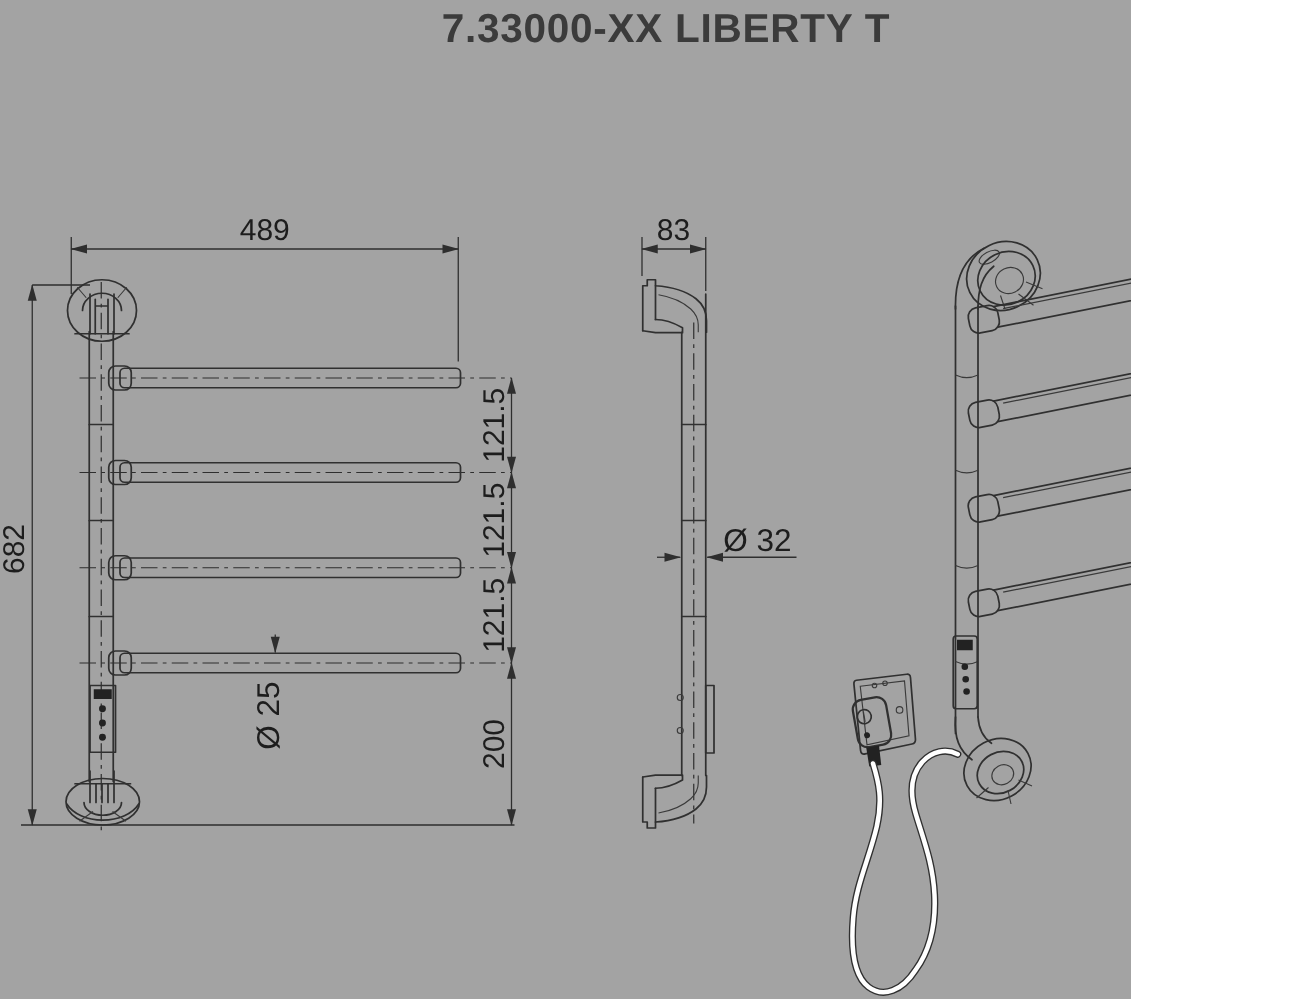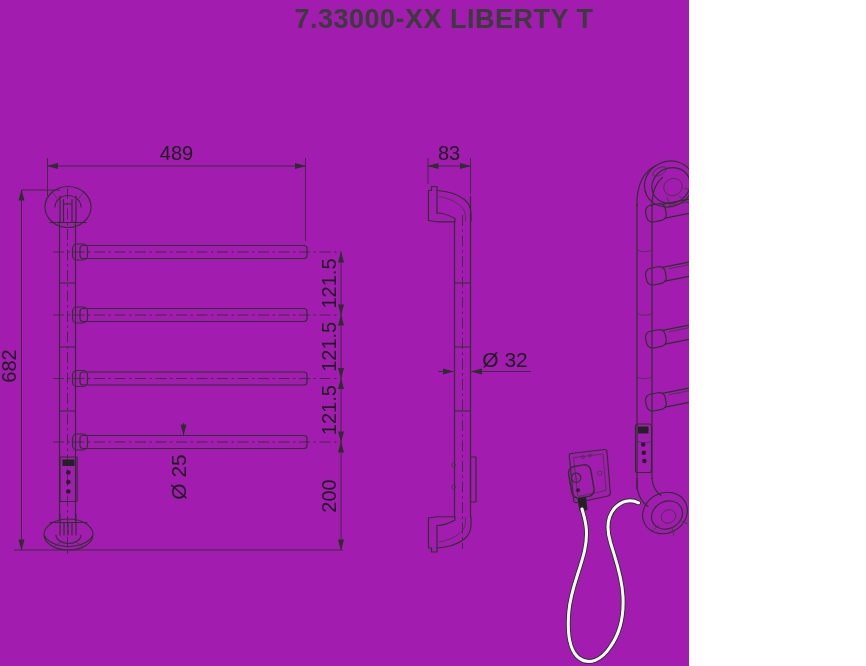--- a/index.html
+++ b/index.html
@@ -1,16 +1,16 @@
 <!DOCTYPE html>
 <html><head>
 <meta charset="utf-8">
 <style>
   html,body{margin:0;padding:0;background:#ffffff;}
-  .page{position:relative;width:689px;height:666px;background:#a21caf;overflow:hidden;
+  .page{position:relative;width:754px;height:666px;background:#a3a3a3;overflow:hidden;
         font-family:"Liberation Sans",sans-serif;}
   svg text{font-family:"Liberation Sans",sans-serif;}
   .title-t{font-size:27px;font-weight:700;fill:#3b3b3b;letter-spacing:.5px;}
   .dim-t{font-size:20px;fill:#1d1d1d;}
   .dim-t2{font-size:21px;fill:#1d1d1d;}
   .ln{stroke:#303030;stroke-width:1.15;fill:none;stroke-linecap:round;stroke-linejoin:round;}
   .thin{stroke:#3a3a3a;stroke-width:.75;fill:none;}
   .dim{stroke:#2e2e2e;stroke-width:.85;fill:none;}
   .cl{stroke:#2e2e2e;stroke-width:.8;fill:none;stroke-dasharray:11 3.5 2.5 3.5;}
   .blk{fill:#222;stroke:none;}

